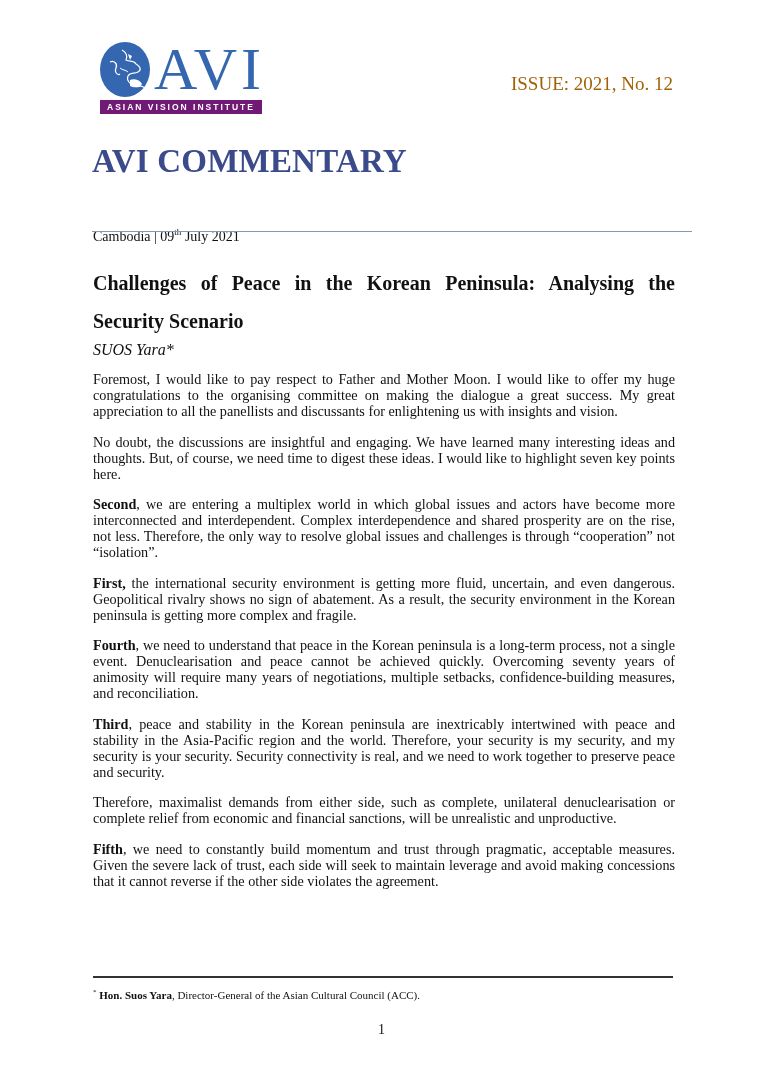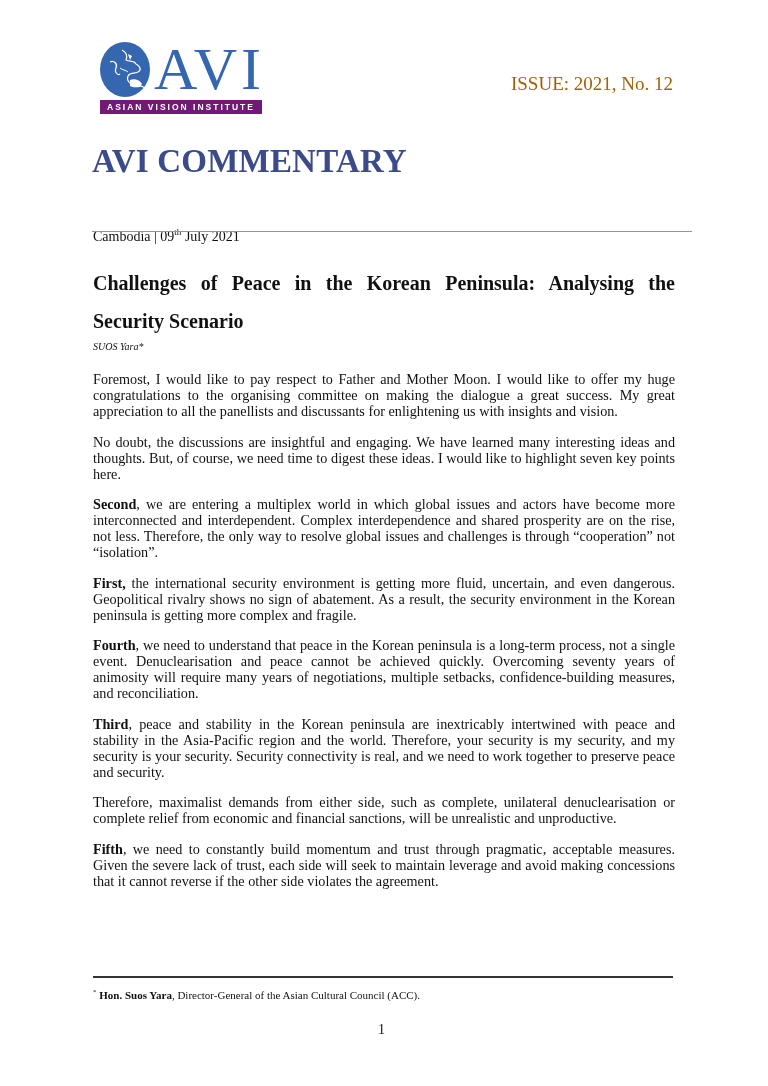--- a/index.html
+++ b/index.html
@@ -14,21 +14,21 @@
     .logo-band { margin-top: 2px; width: 162px; height: 14px; background: #701a75; color: #fff; font-family: "Liberation Sans", sans-serif; font-size: 8.5px; font-weight: bold; letter-spacing: 2px; text-align: center; line-height: 14px; }
 
     .issue { position: absolute; right: 95px; top: 73px; font-size: 19px; font-weight: normal; color: #a16207; }
 
     .commentary-title { position: absolute; left: 92px; top: 143px; font-size: 33px; font-weight: bold; color: #3b4a8a; letter-spacing: 0.2px; text-align: right; }
     .dateline { position: absolute; left: 93px; top: 190px; font-size: 14px; font-weight: normal; margin-top: 37px; }
     .dateline sup { font-size: 9px; }
     .rule-top { position: absolute; left: 92px; top: 231px; width: 600px; height: 1px; background: #8a96b6; }
 
     .article-title { position: absolute; left: 93px; top: 264px; width: 582px; font-size: 20px; font-weight: bold; line-height: 38px; text-align: justify; }
-    .author { position: absolute; left: 93px; top: 341px; font-size: 10px; font-style: italic; }
+    .author { position: absolute; left: 93px; top: 341px; font-size: 16px; font-style: italic; }
 
     .body { position: absolute; left: 93px; top: 371px; width: 582px; font-size: 14.2px; line-height: 16px; text-align: justify; }
     .body p { margin-bottom: 14.5px; }
     .body b { font-weight: bold; }
 
     .rule-foot { position: absolute; left: 93px; top: 976px; width: 580px; height: 2px; background: #333; }
     .footnote { position: absolute; left: 93px; top: 988px; font-size: 11px; }
     .footnote sup { font-size: 7px; }
     .page-num { position: absolute; left: 378px; top: 1022px; font-size: 14px; }
   </style>

